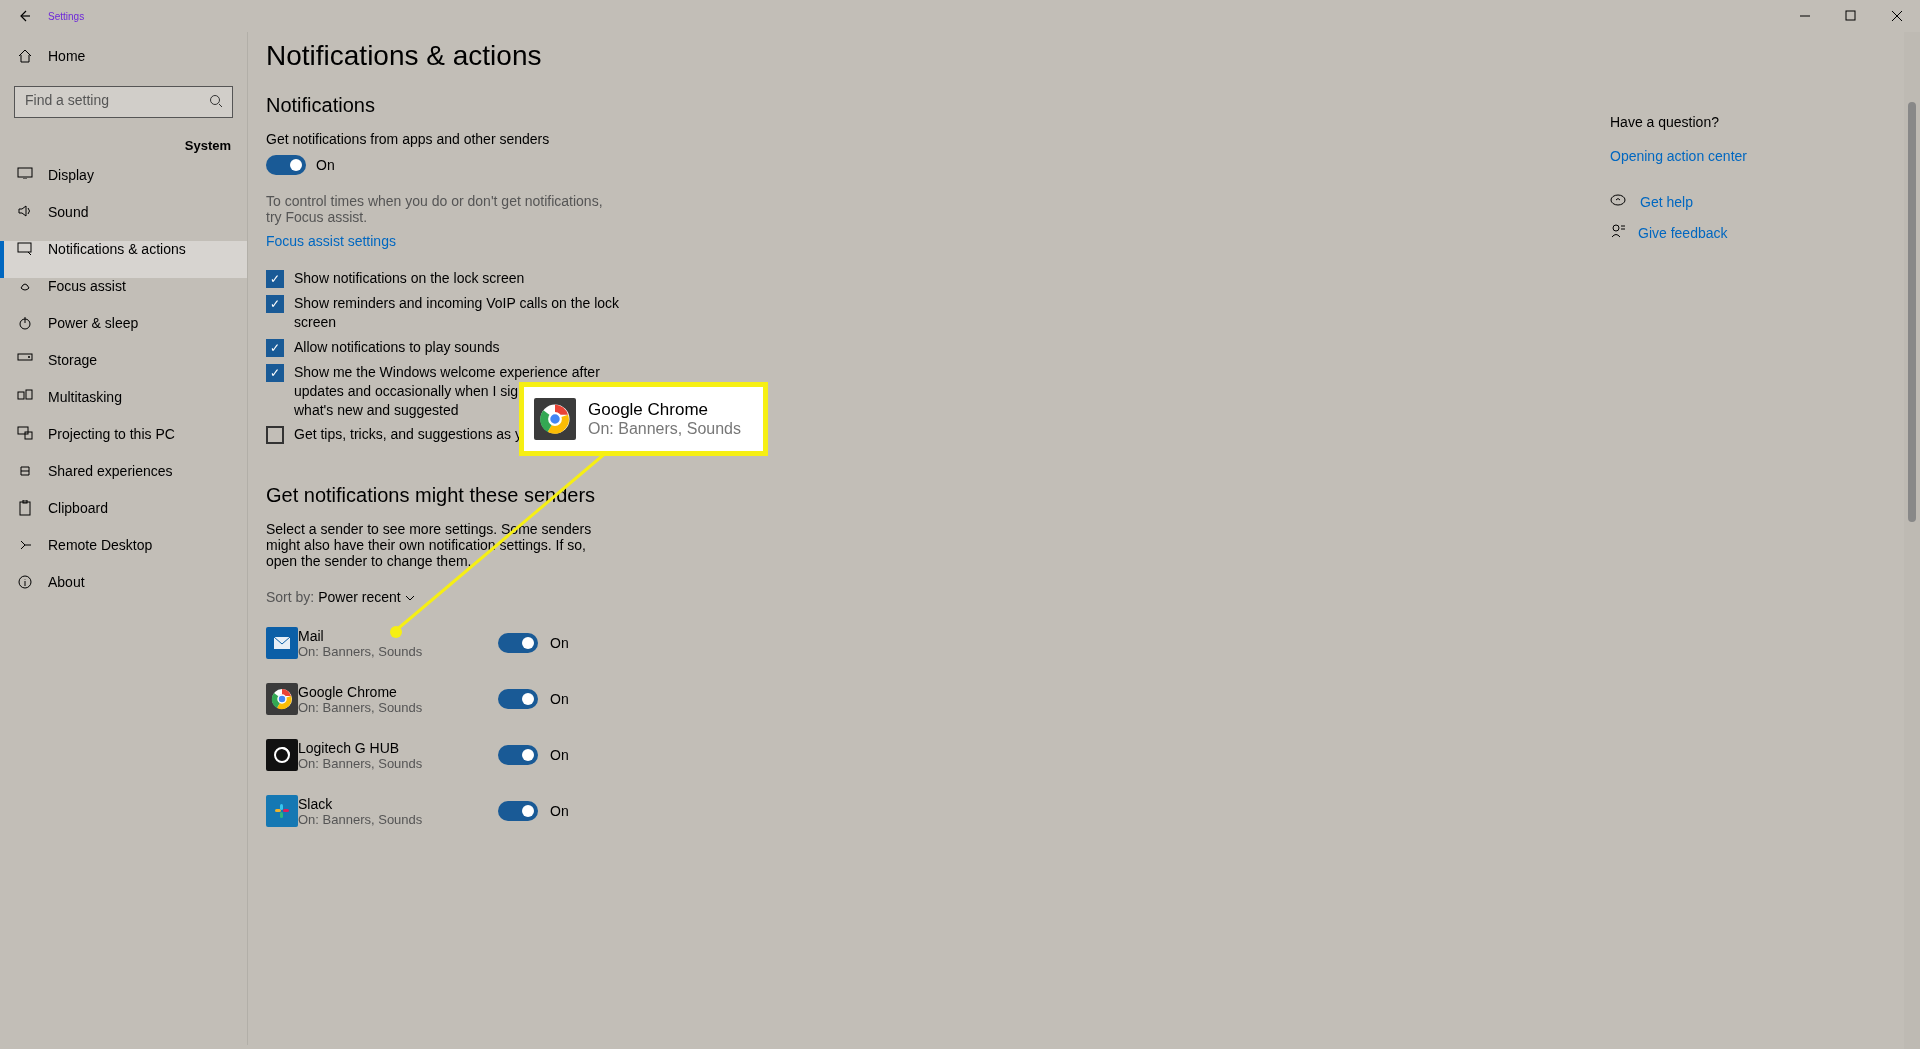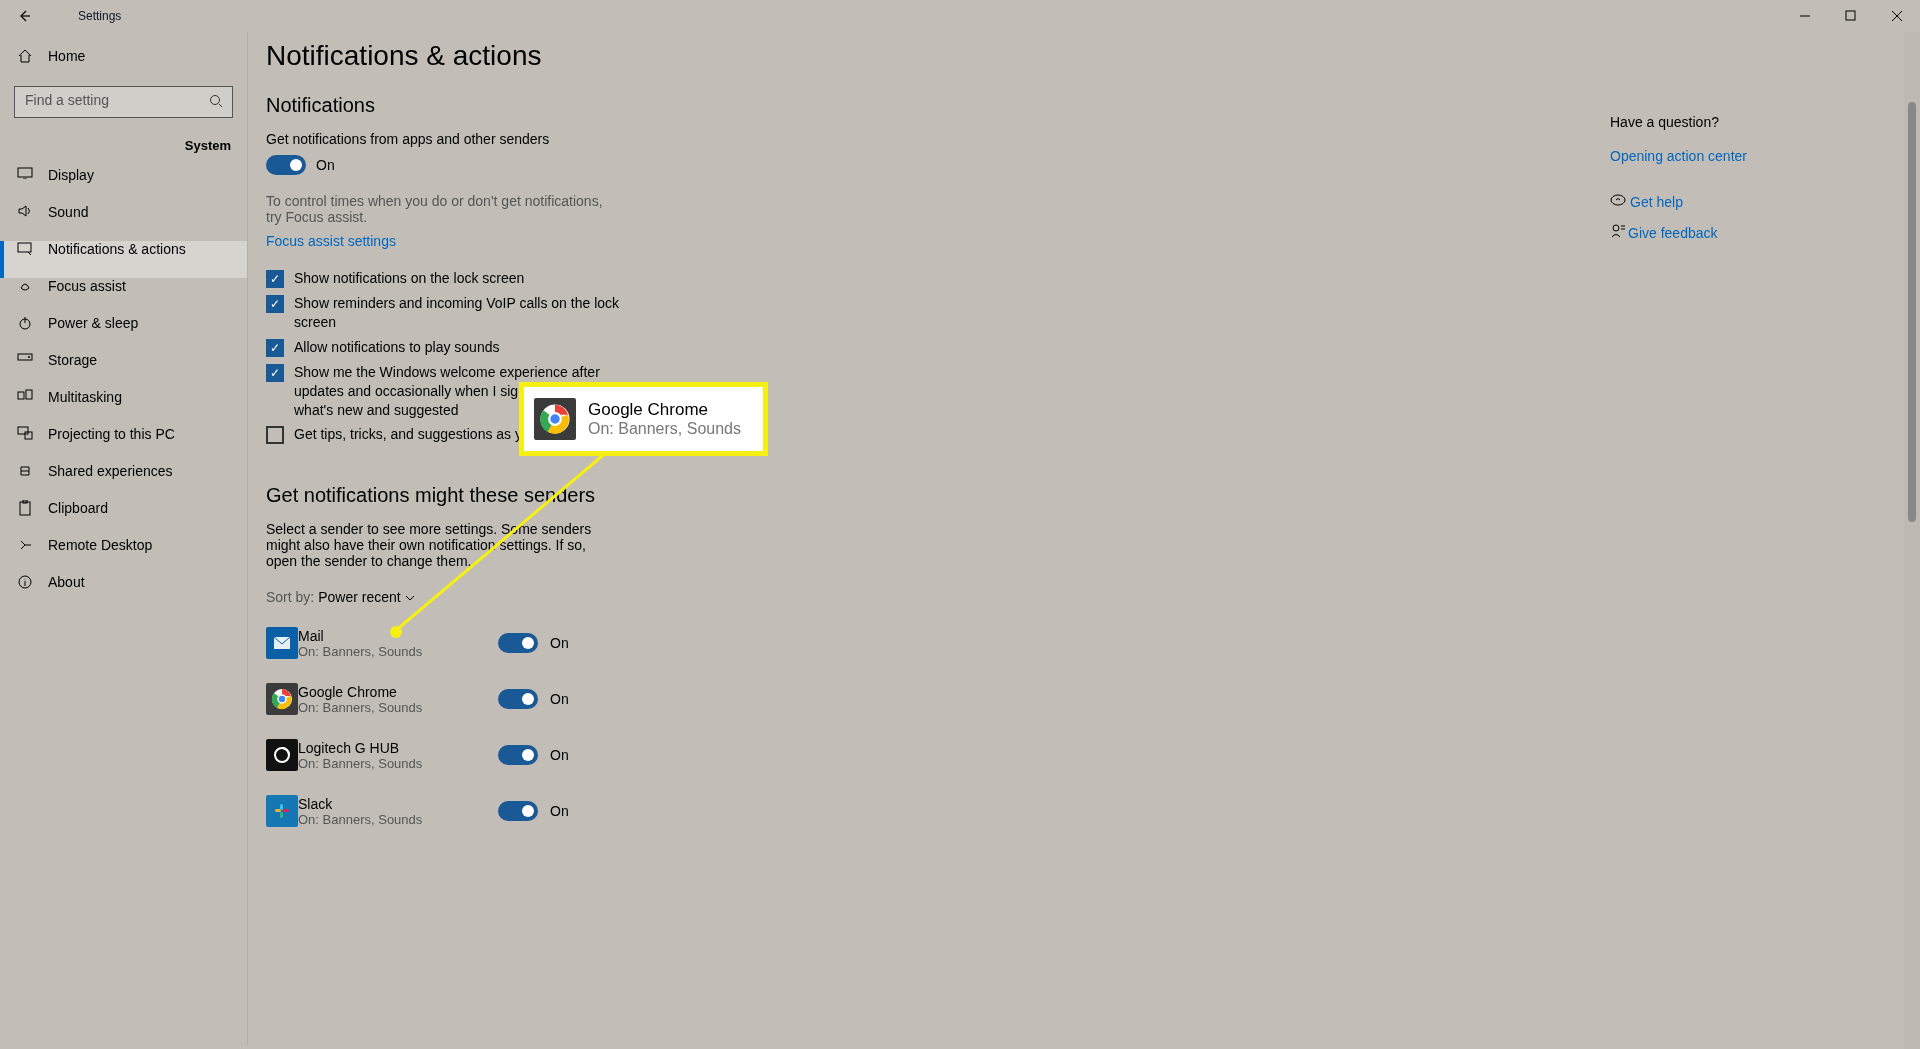--- a/index.html
+++ b/index.html
@@ -24,23 +24,22 @@
 }
 .titlebar .back {
   width: 48px;
   display: flex;
   align-items: center;
   justify-content: center;
   height: 100%;
   cursor: pointer;
 }
 .titlebar .title {
-  font-size: 12px;
-  color: #0f172a;
-  margin-left: 30px;
+  font-size: 10px;
+  color: #6d28d9;
 }
 .wincontrols {
   position: absolute;
   top: 0; right: 0;
   display: flex;
 }
 .wincontrols > div {
   width: 46px;
   height: 32px;
   display: flex;
@@ -222,21 +221,21 @@
   position: absolute;
   right: 100px;
   top: 82px;
   width: 210px;
 }
 .rightpane .q { font-size: 14px; margin-bottom: 18px; }
 .rightpane .rlink { color: #0067c0; cursor: pointer; margin-bottom: 28px; display: block; }
 .rightpane .help-item {
   display: flex;
   align-items: center;
-  gap: 2px;
+  gap: 12px;
   margin-bottom: 12px;
   text-align: center;
 }
 
 
 .callout {
   position: absolute;
   left: 524px;
   top: 387px;
   width: 239px;

